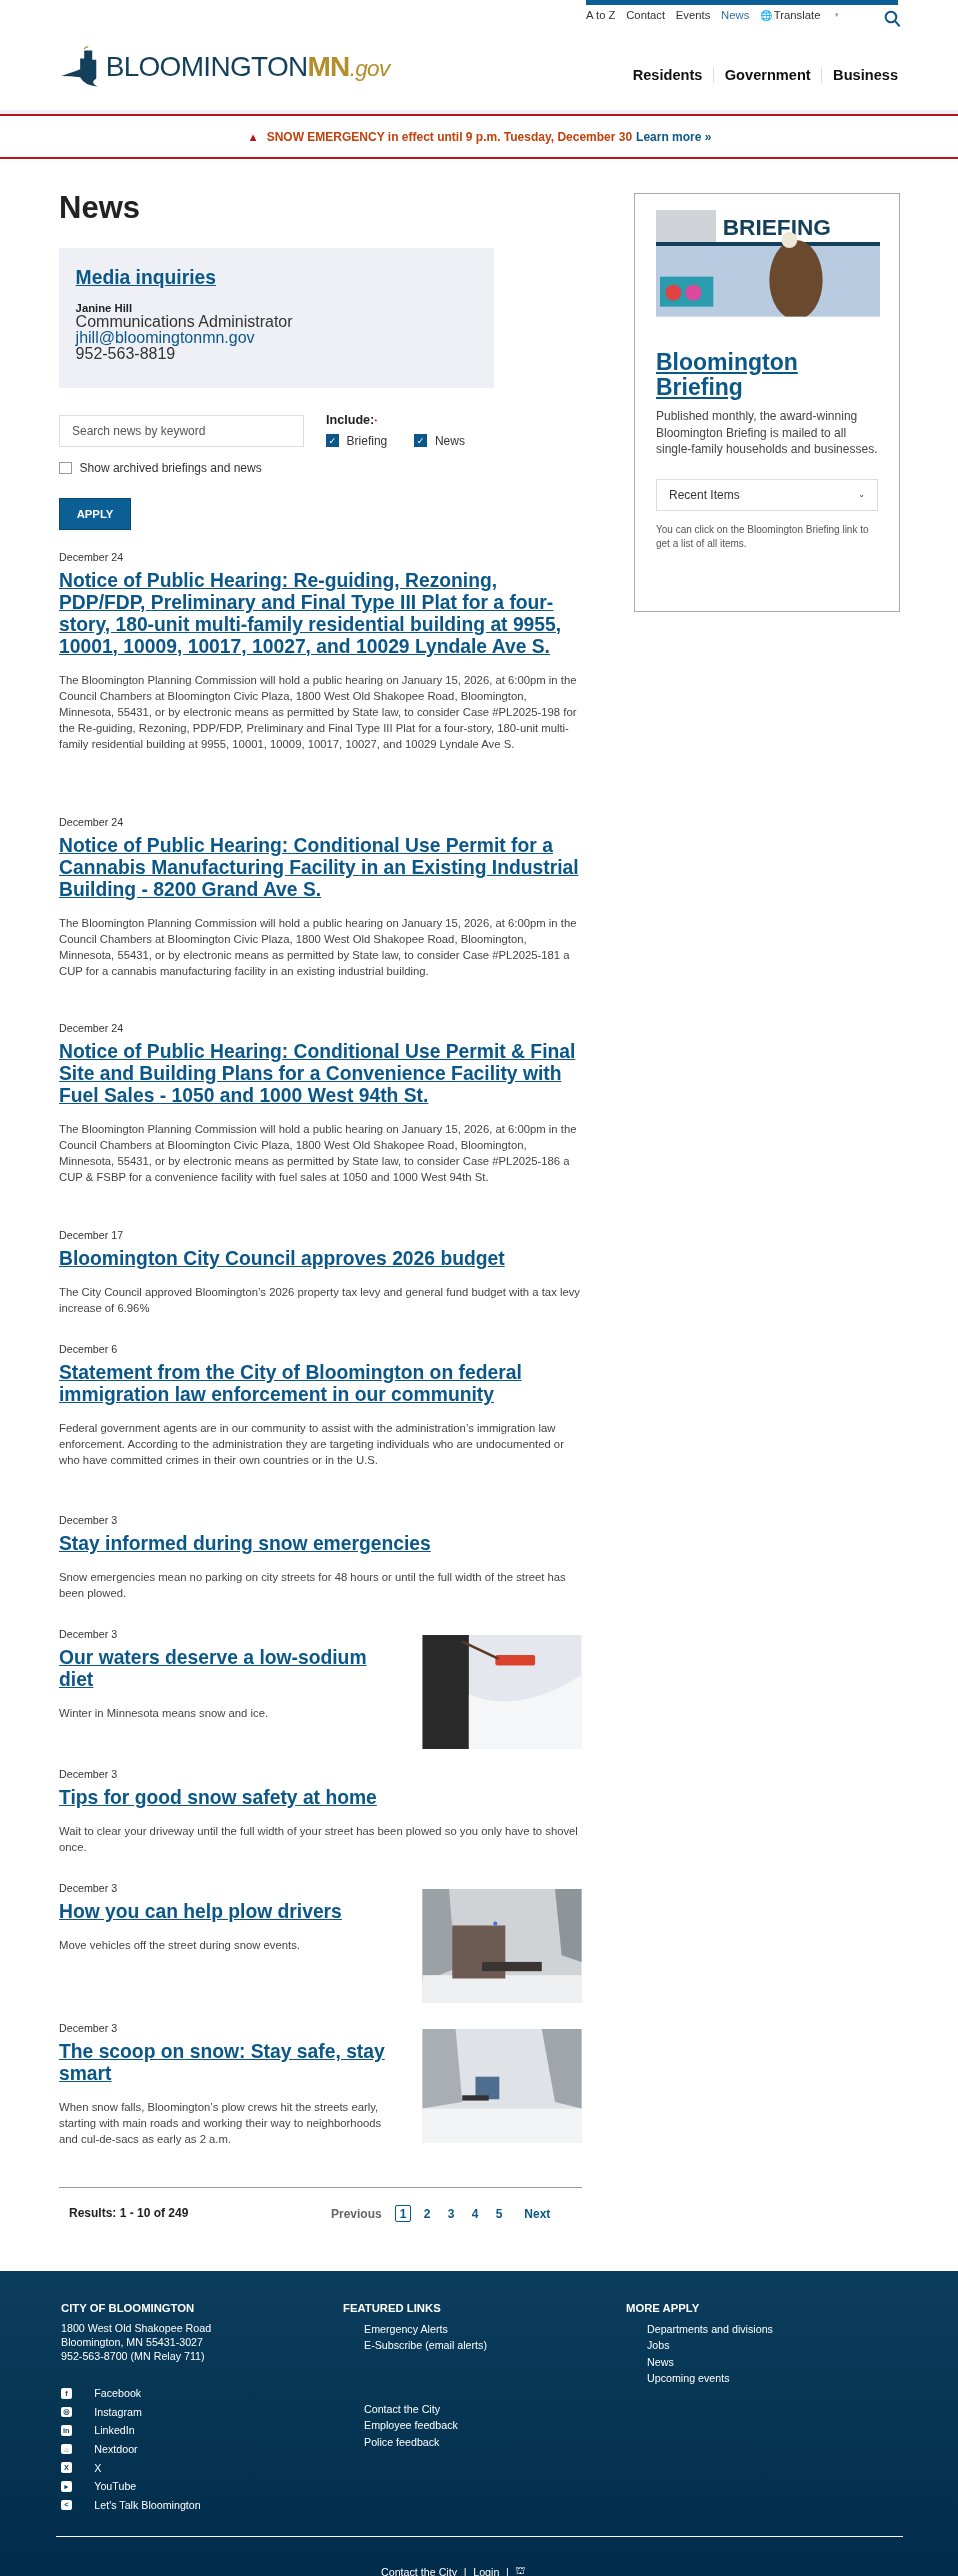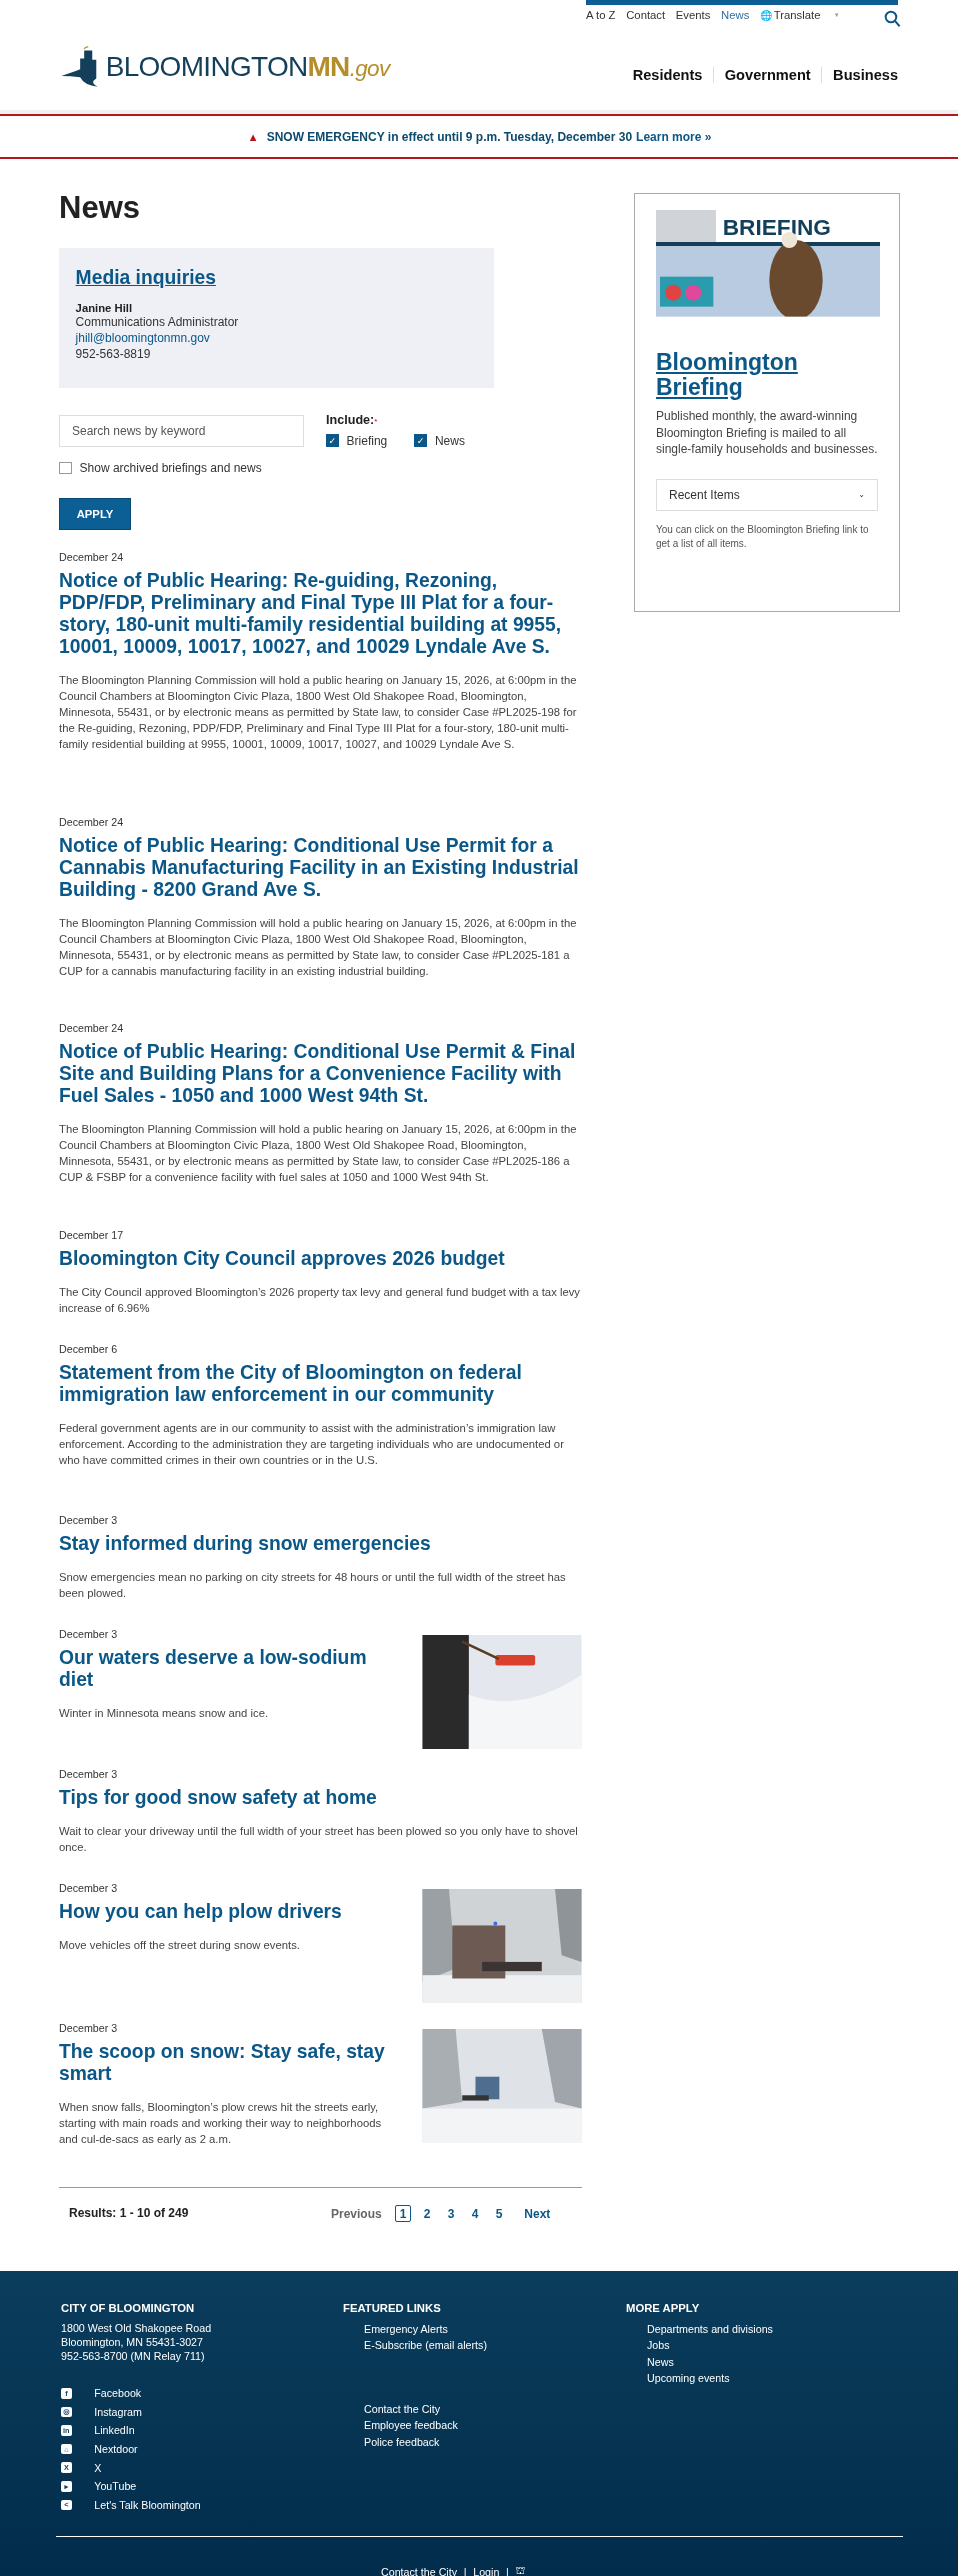--- a/index.html
+++ b/index.html
@@ -17,40 +17,40 @@
 .logo-text{font-family:"Liberation Sans",sans-serif;font-size:28px;letter-spacing:-0.7px;color:#133f5a;margin-left:2.7px}
 .logo-text .mn{color:#b38e2b;font-weight:bold}
 .logo-text .gov{color:#b38e2b;font-style:italic;font-size:22.6px}
 .main-nav{position:absolute;top:67px;right:61px;display:flex;font-weight:bold;font-size:14.6px;color:#111}
 .main-nav span{padding:0 10.7px;border-left:0.7px solid #ddd}
 .main-nav span:first-child{border-left:none}
 .main-nav span:last-child{padding-right:0}
 .hdr-rule{position:absolute;top:110px;left:0;width:959px;height:4px;background:#eef0f6}
 .alert{position:absolute;top:114px;left:0;width:959px;height:45px;border-top:2.7px solid #b3161b;border-bottom:2.7px solid #b3161b;display:flex;align-items:center;justify-content:center;font-size:12px;font-weight:bold}
 .alert .warn{color:#b3161b;margin-right:8px;font-size:11.3px}
-.alert .msg{color:#0c4a6e}
+.alert .msg{color:#c2410c}
 .alert .more{color:#0b5788;margin-left:4px}
 .page-title{position:absolute;left:59px;top:190px;font-size:31px;font-weight:bold;color:#222}
 .media{position:absolute;left:59px;top:248px;width:435px;height:140px;background:#eef0f5;padding:18.6px 16.6px}
 .media h2{font-size:19.3px;color:#0b5788;text-decoration:underline;font-weight:bold}
 .media .name{font-weight:bold;font-size:11.3px;margin-top:13.3px;color:#222}
-.media .line{font-size:12px;line-height:16px}
+.media .line{font-size:16px;line-height:16px}
 .search-input{position:absolute;left:59px;top:415px;width:245px;height:32px;border:0.7px solid #ddd;padding:0 12px;font-size:12px;color:#555;display:flex;align-items:center}
 .include{position:absolute;left:326px;top:413px}
 .include .lbl{font-weight:bold;font-size:12.6px;color:#222}
 .include .req{color:#c00;font-size:8px}
 .include .opts{display:flex;margin-top:6.7px;font-size:12px}
 .include .opt{display:flex;align-items:center;margin-right:27px}
 .cb{width:12.6px;height:12.6px;border:0.7px solid #999;margin-right:8px;display:inline-flex;align-items:center;justify-content:center;background:#fff;color:#fff;font-size:9.3px}
 .cb.on{background:#0b5788;border-color:#0b5788}
 .archive{position:absolute;left:59px;top:461px;display:flex;align-items:center;font-size:12px}
 .apply{position:absolute;left:59px;top:498px;width:72px;height:32px;background:#0b5f94;color:#fff;font-weight:bold;font-size:11.3px;display:flex;align-items:center;justify-content:center;border:0.7px solid #074a76}
 .news{position:absolute;left:59px;width:523px}
 .news .date{font-size:10.7px;color:#333}
-.news h3{font-size:19.3px;line-height:22px;color:#0b5788;font-weight:bold;margin-top:6.7px}
+.news h3{font-size:19.3px;line-height:22px;color:#0b5788;text-decoration:underline;font-weight:bold;margin-top:6.7px}
 .news p{font-size:11.3px;line-height:16px;color:#444;margin-top:14.6px}
 .news.with-img h3,.news.with-img p{width:329px}
 .news .thumb{position:absolute;right:0;top:6.7px;width:160px;height:114px}
 .pager-rule{position:absolute;left:59px;top:2187px;width:523px;height:1.3px;background:#999}
 .results{position:absolute;left:69px;top:2206px;font-weight:bold;font-size:12px;color:#222}
 .pager{position:absolute;top:2205px;left:331px;display:flex;align-items:center;font-weight:bold;font-size:12px;color:#0b5788}
 .pager .prev{color:#666;margin-right:13.3px}
 .pager .pg{width:16px;height:17.3px;display:flex;align-items:center;justify-content:center;margin-right:8px}
 .pager .cur{border:0.7px solid #0b5788;border-radius:2px}
 .pager .next{margin-left:9.3px}

